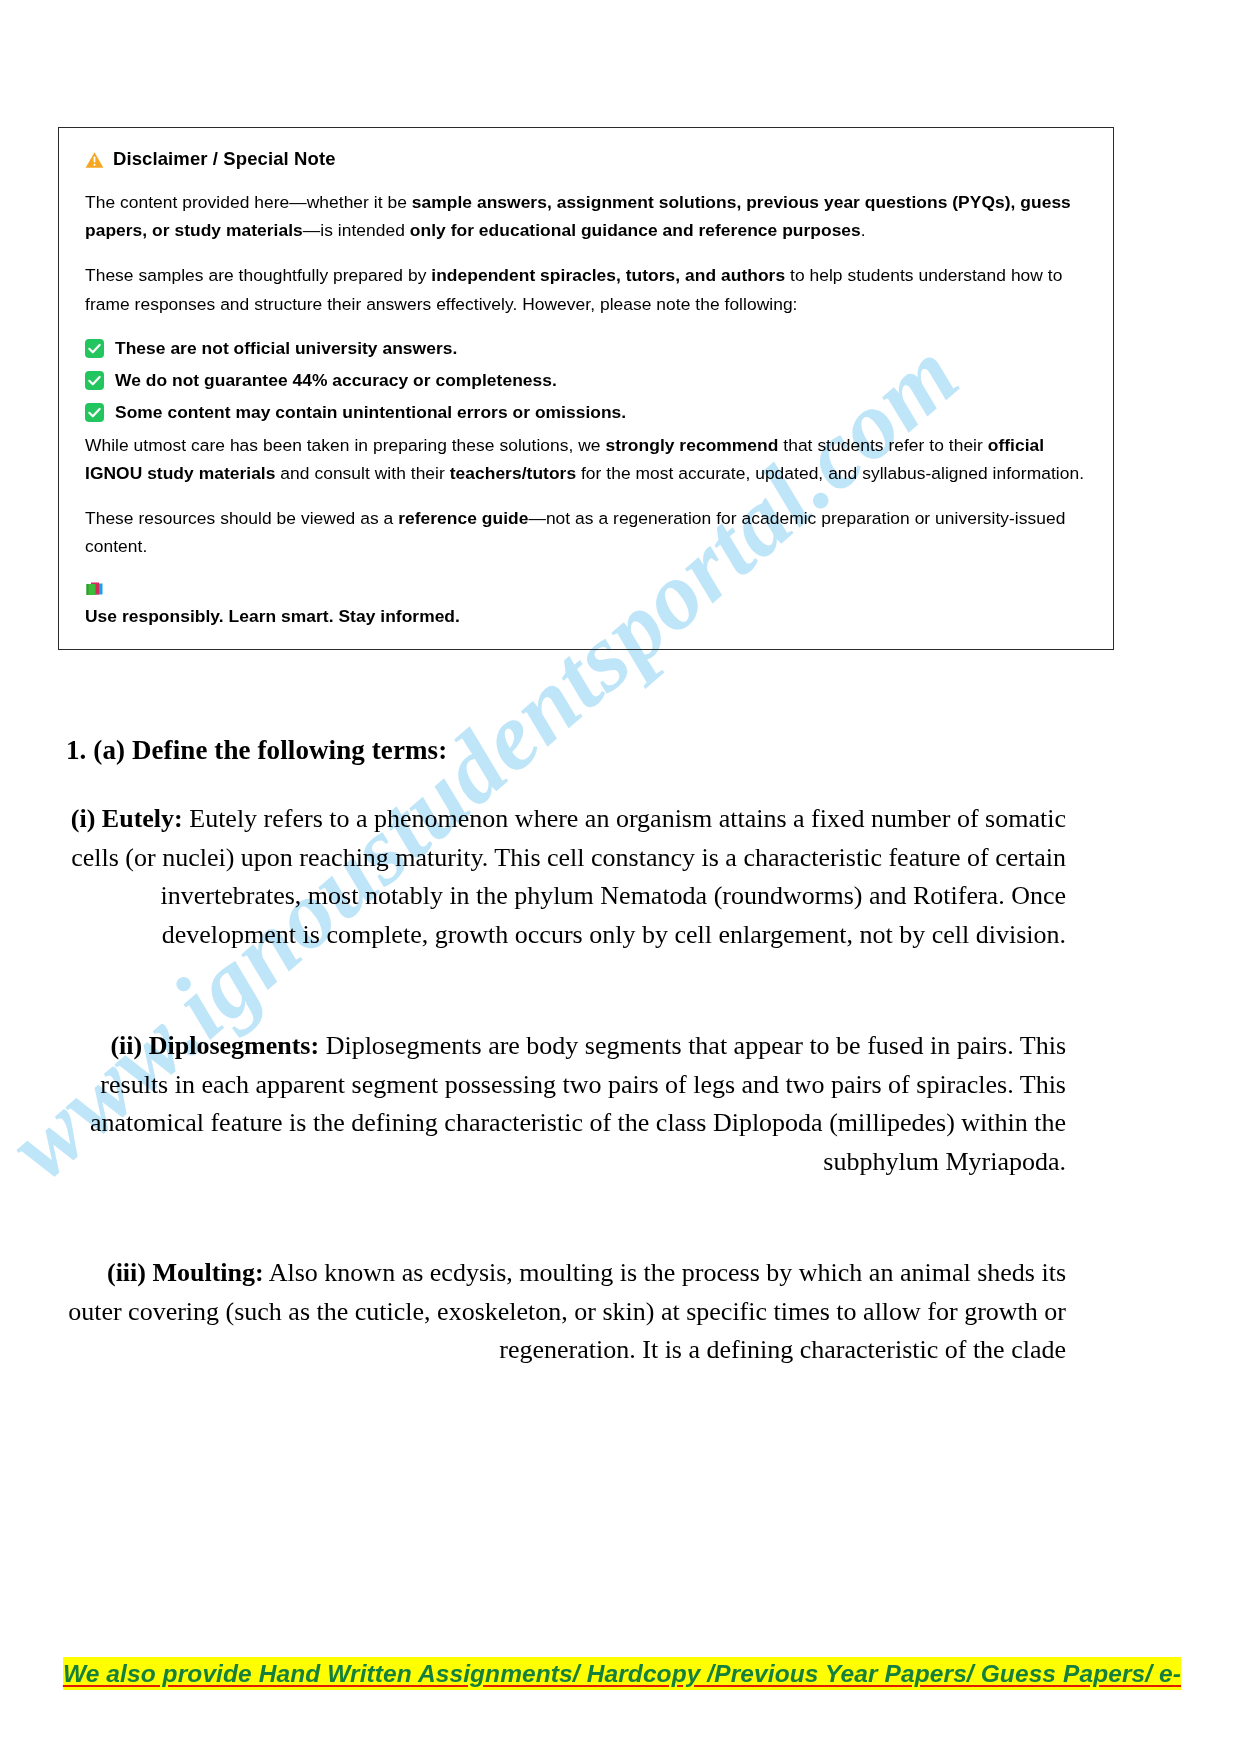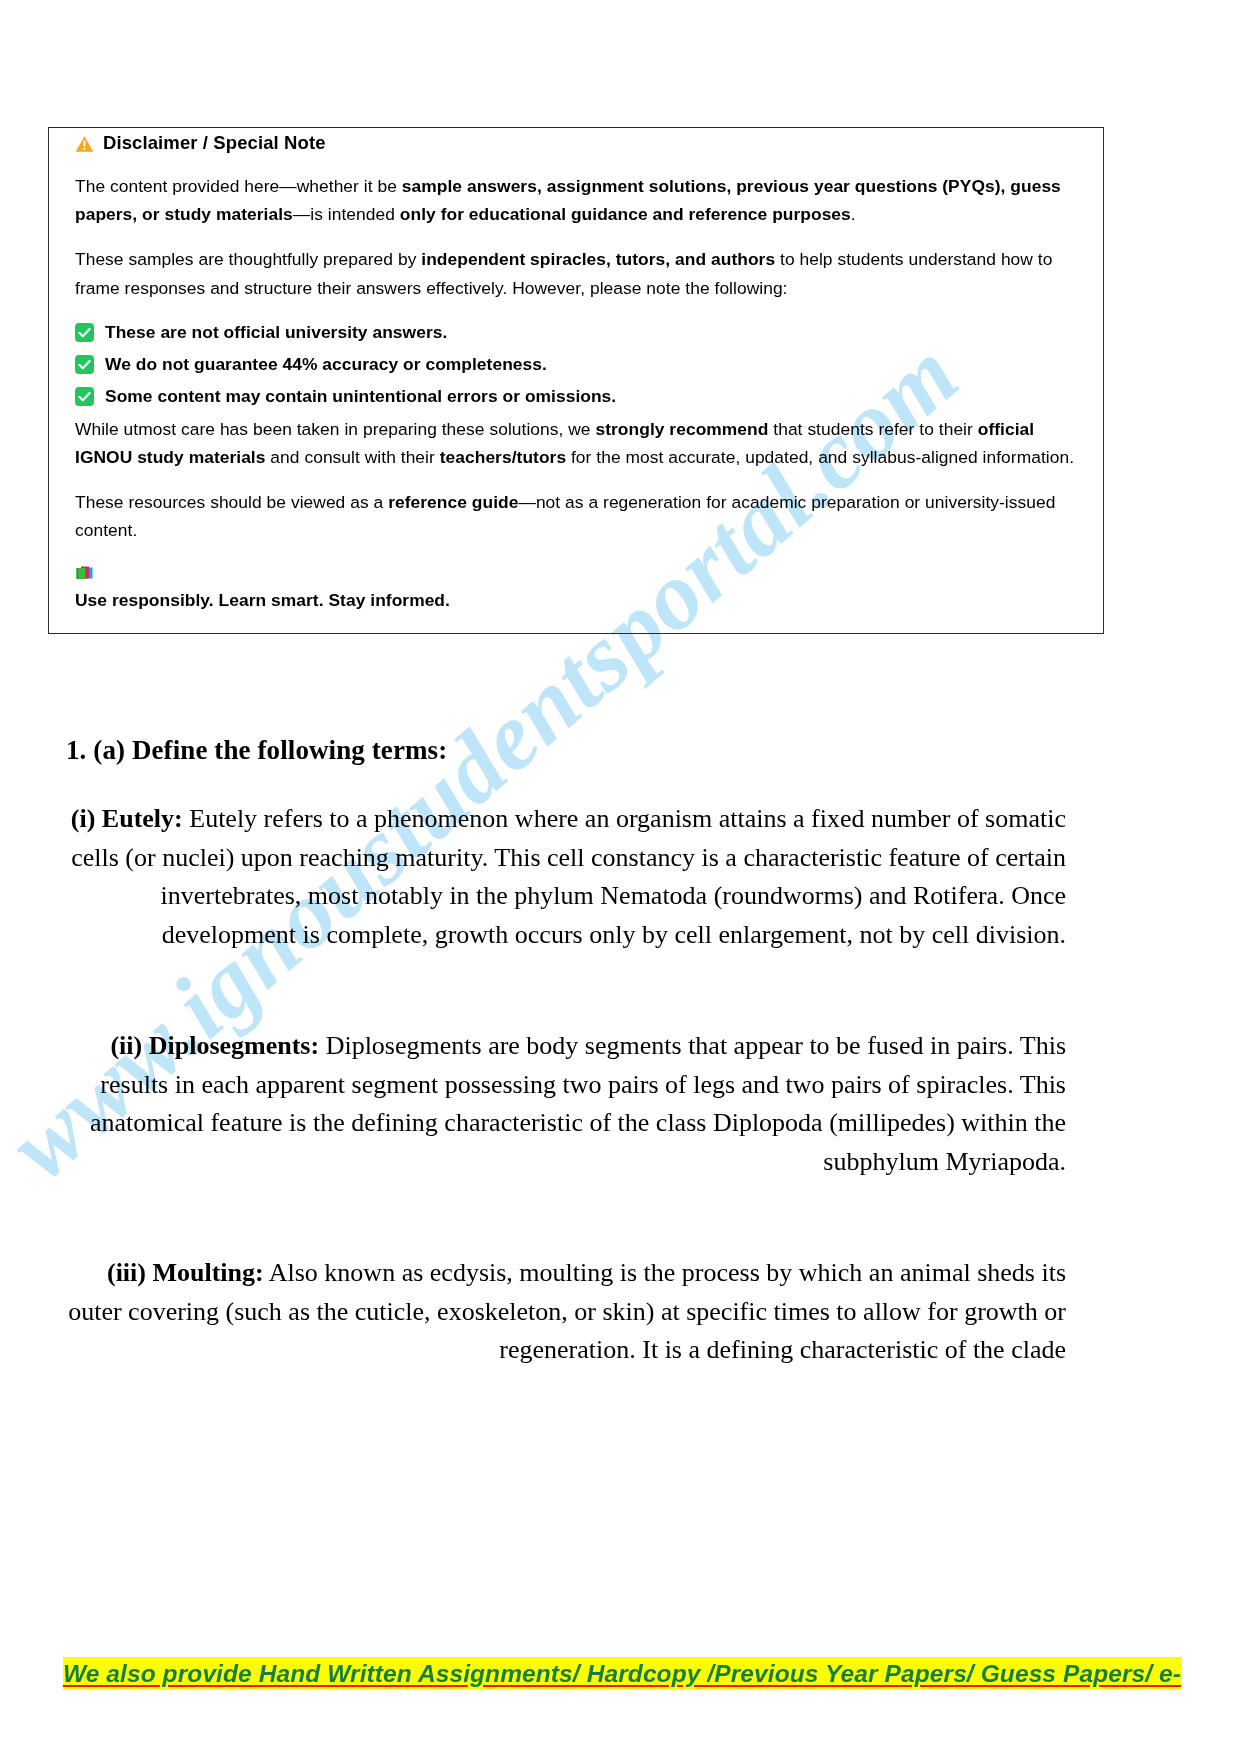--- a/index.html
+++ b/index.html
@@ -35,27 +35,27 @@
     font-weight: 700;
     font-size: 96px;
     letter-spacing: 1px;
     color: #bfe5f8;
     white-space: nowrap;
   }
 
   
   .disclaimer-box {
     position: absolute;
-    left: 48px;
+    left: 58px;
     top: 127px;
     width: 1056px;
     box-sizing: border-box;
     border: 1.5px solid #2b2b2b;
     background: transparent;
-    padding: 4px 26px 22px 26px;
+    padding: 20px 26px 22px 26px;
     z-index: 10;
   }
   .disclaimer-title {
     font-size: 18.5px;
     font-weight: 700;
     letter-spacing: 0.1px;
     margin: 0 0 18px 0;
     display: flex;
     align-items: center;
     gap: 9px;

